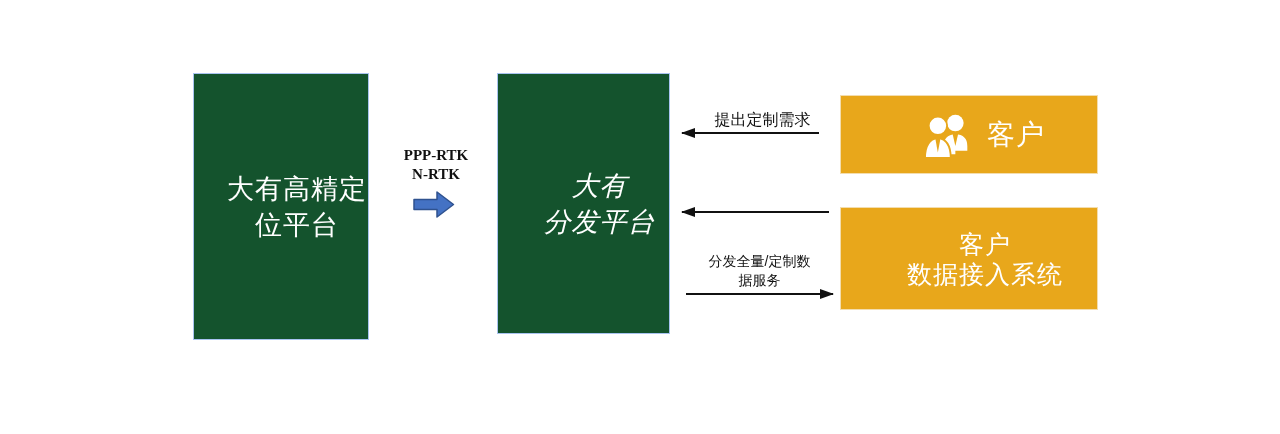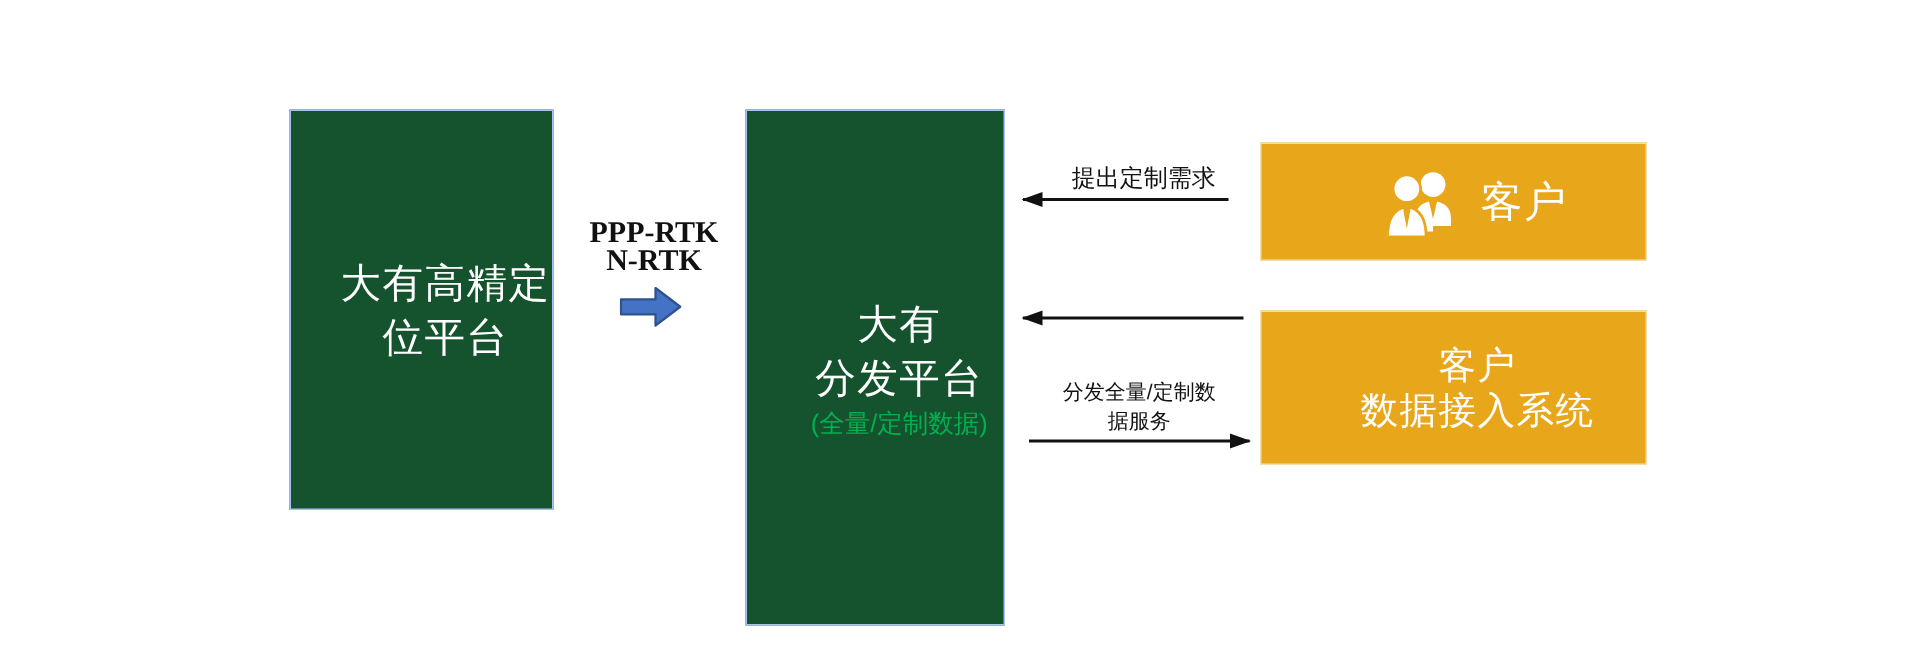--- a/index.html
+++ b/index.html
@@ -33,35 +33,35 @@
   }
   .box-sublabel {
     color: #00b050;
     font-size: 17px;
     line-height: 21px;
     margin-top: 2px;
     white-space: pre-line;
   }
 
   #left-box { left: 193px; top: 73px; width: 176px; height: 267px; }
-  #mid-box  { left: 497px; top: 73px; width: 173px; height: 344px; }
+  #mid-box  { left: 497px; top: 73px; width: 173px; height: 261px; font-style: italic; }
 
   #customer-box { left: 840px; top: 95px;  width: 258px; height: 79px;
                   flex-direction: row; gap: 16px; }
   #customer-box .box-label-main { font-size: 28px; line-height: 32px; }
   #system-box   { left: 840px; top: 207px; width: 258px; height: 103px; }
   #system-box .box-label-main { font-size: 25px; line-height: 30px; }
 
   .flow-label {
     position: absolute;
     left: 388px; top: 146px; width: 96px;
     text-align: center;
     font-family: "Liberation Serif", "DejaVu Serif", serif;
     font-weight: bold;
-    font-size: 20px;
+    font-size: 15px;
     line-height: 19px;
     color: #111111;
     white-space: pre-line;
   }
   .block-arrow { position: absolute; left: 413px; top: 190px; }
 
   .thin-arrow { position: absolute; color: #111111; }
   .arrow-label {
     font-size: 16px;
     line-height: 21px;
@@ -104,21 +104,20 @@
   <div class="flow-label">PPP-RTK
 N-RTK</div>
 
   <svg class="block-arrow" width="42" height="29" viewBox="0 0 42 29">
     <polygon points="1,9.5 24,9.5 24,2 40.5,14.5 24,27 24,19.5 1,19.5" stroke-width="1.5" stroke-linejoin="round" fill="#4472C4" stroke="#2F528F"></polygon>
   </svg>
 
   <div class="box blue" id="mid-box">
     <div class="box-label-main">大有
 分发平台</div>
-    <div class="box-sublabel">(全量/定制数据)</div>
   </div>
 
   <div class="box orange" id="customer-box">
     <svg width="46" height="46" viewBox="0 0 50 50">
 
       <circle cx="33" cy="12" r="9" fill="#ffffff"></circle>
       <path d="M20,46 L20,38 Q20,25 33,24 Q46,25 46,37 L46,42 L33,42 L33,46 Z" fill="#ffffff"></path>
       <polygon points="30,24 36,24 33,37" fill="#e8a71b"></polygon>
 
       <circle cx="14" cy="15" r="10" fill="#ffffff" stroke="#e8a71b" stroke-width="2"></circle>

